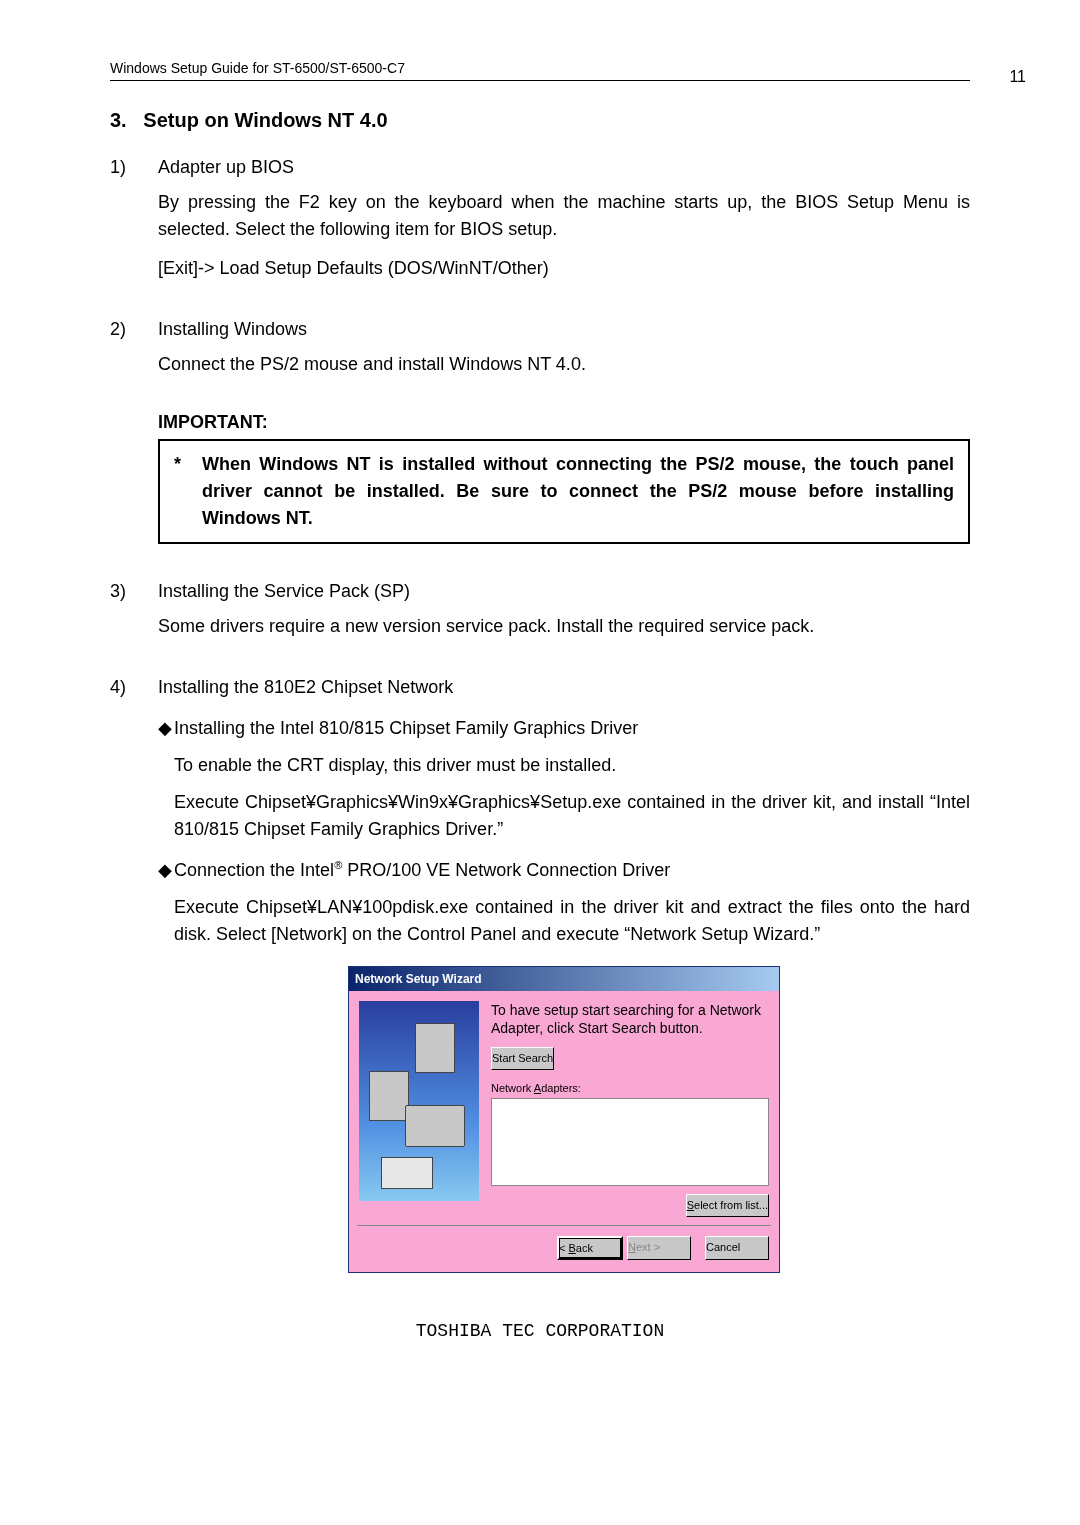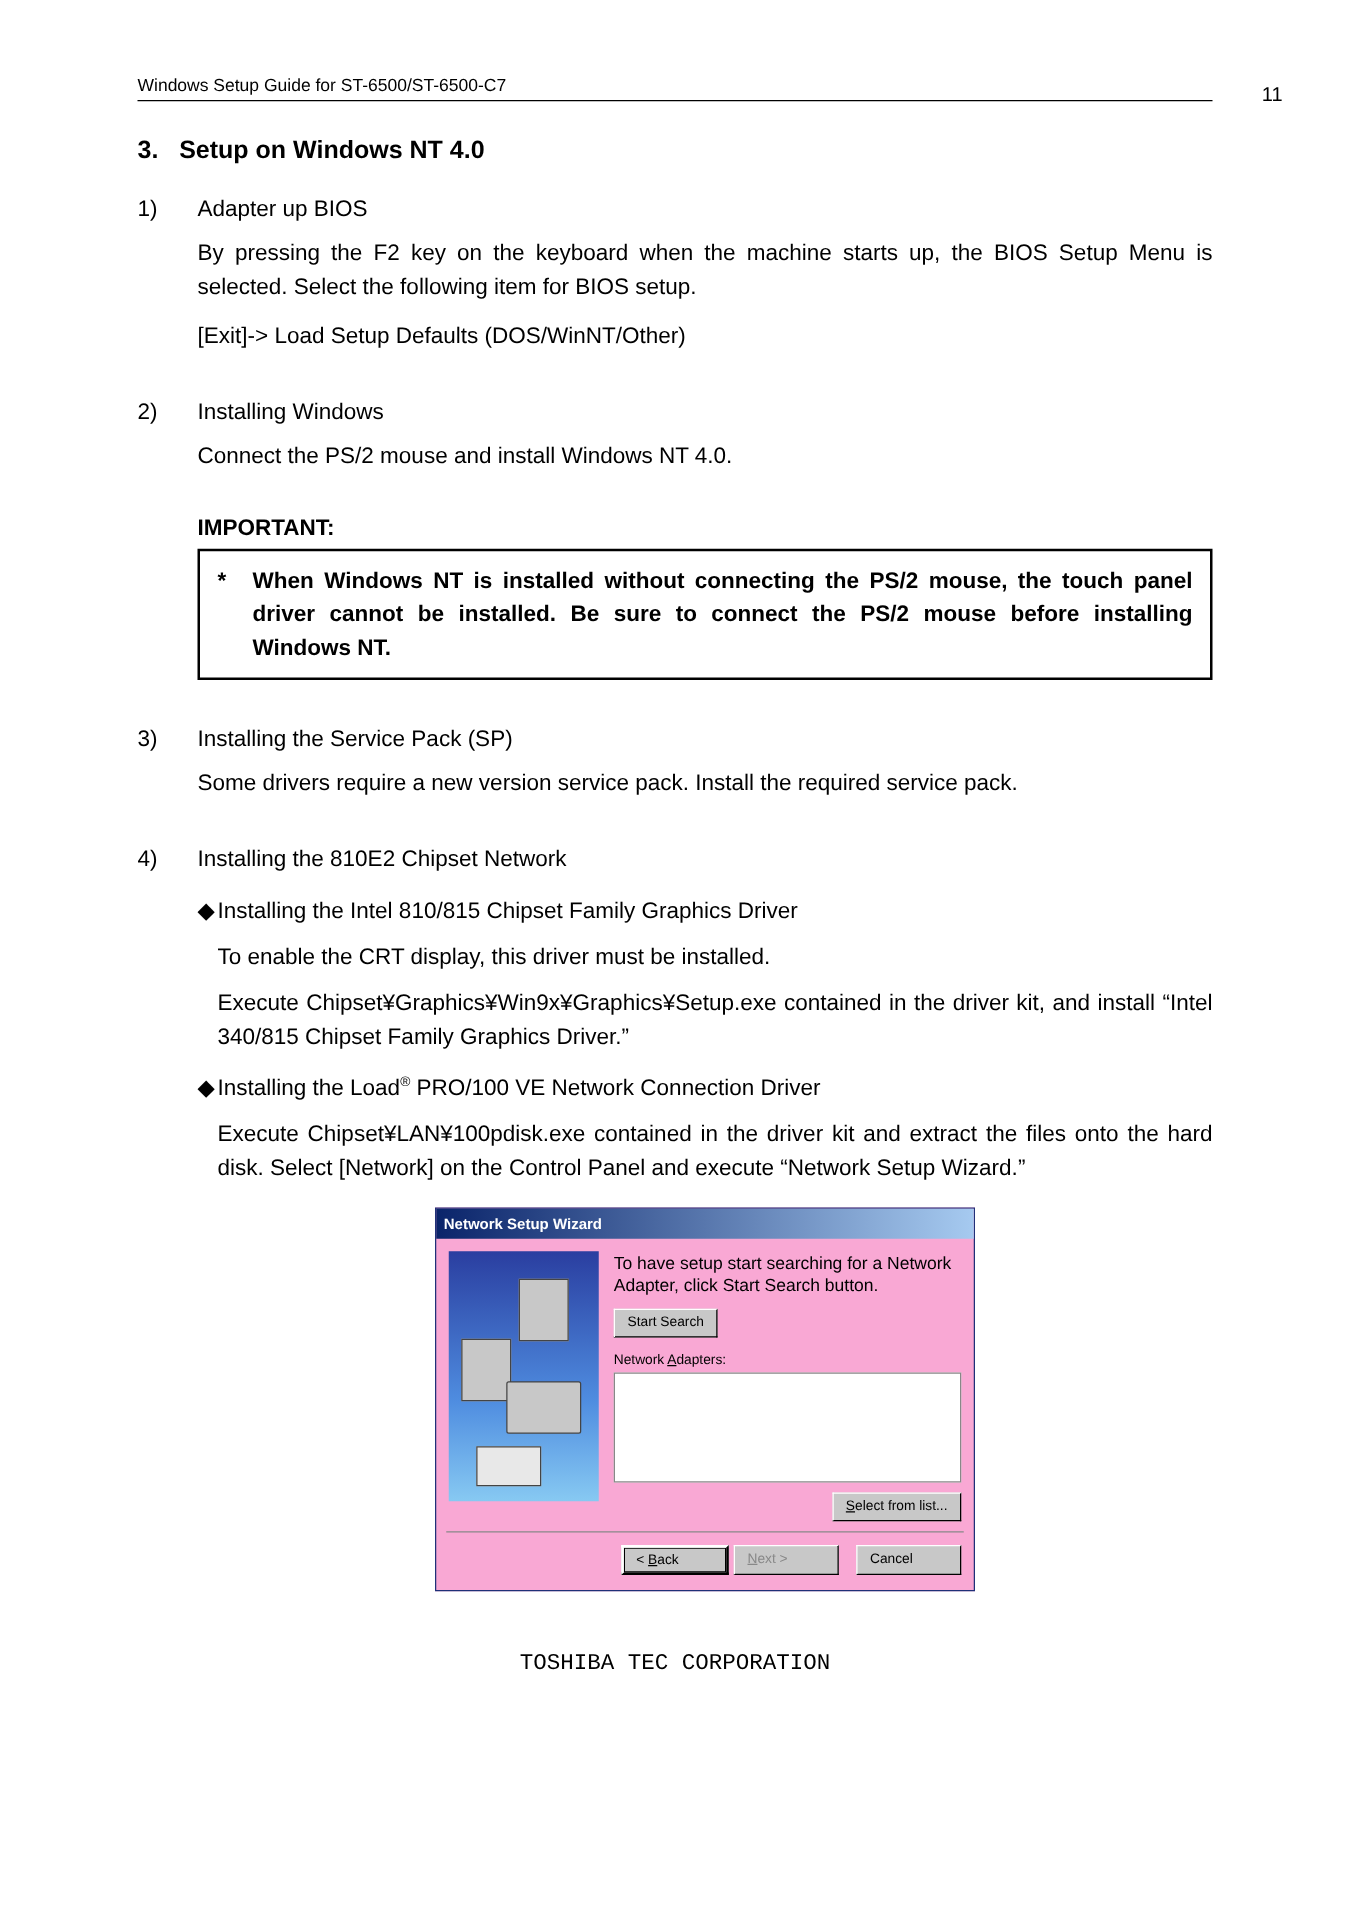--- a/index.html
+++ b/index.html
@@ -143,21 +143,21 @@
     font-size: 14px;
     line-height: 1.3;
     margin-bottom: 8px;
   }
   .win-btn {
     display: inline-block;
     background: #c8c8c8;
     border: 1px solid #000;
     border-top-color: #fff;
     border-left-color: #fff;
-    padding: 2px 10px;
+    padding: 2px 0;
     font-size: 11px;
     margin: 2px 0;
   }
   .win-btn.default {
     border: 2px solid #000;
     border-top-color:#fff;
     border-left-color:#fff;
     box-shadow: inset 0 0 0 1px #000;
   }
   .win-btn.disabled {
@@ -248,30 +248,30 @@
     <div class="num">4)</div>
     <div class="item-body">
       <span class="item-title">Installing the 810E2 Chipset Network</span>
 
       
       <div class="bullet-row">
         <div class="bmark">◆</div>
         <div class="bullet-body">
           <span>Installing the Intel 810/815 Chipset Family Graphics Driver</span>
           <p>To enable the CRT display, this driver must be installed.</p>
-          <p>Execute Chipset¥Graphics¥Win9x¥Graphics¥Setup.exe contained in the driver kit, and install “Intel 340/815 Chipset Family Graphics Driver.”</p>
+          <p>Execute Chipset¥Graphics¥Win9x¥Graphics¥Setup.exe contained in the driver kit, and install “Intel 810/815 Chipset Family Graphics Driver.”</p>
         </div>
       </div>
 
       
       <div class="bullet-row">
         <div class="bmark">◆</div>
         <div class="bullet-body">
           <span>
-            <span>Installing the Load</span><span class="sup">®</span><span> PRO/100 VE Network Connection Driver</span>
+            <span>Connection the Intel</span><span class="sup">®</span><span> PRO/100 VE Network Connection Driver</span>
           </span>
           <p>Execute Chipset¥LAN¥100pdisk.exe contained in the driver kit and extract the files onto the hard disk.  Select [Network] on the Control Panel and execute “Network Setup Wizard.”</p>
         </div>
       </div>
 
       
       <div class="wizard-wrap">
         <div class="wizard-title">Network Setup Wizard</div>
         <div class="wizard-inner">
           <div class="wizard-side">

